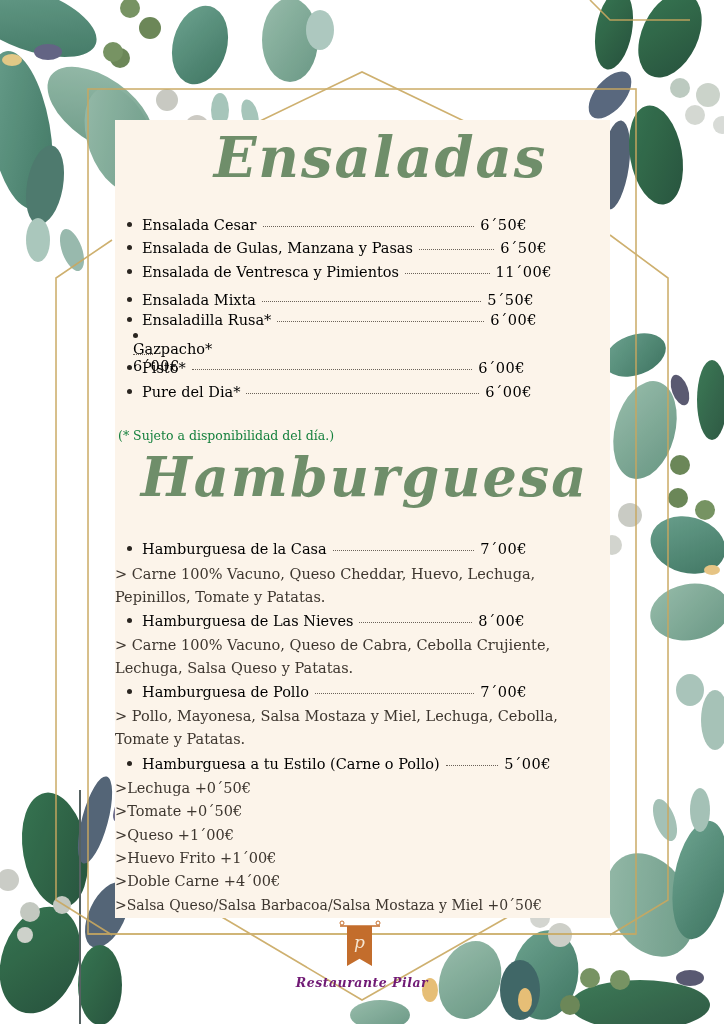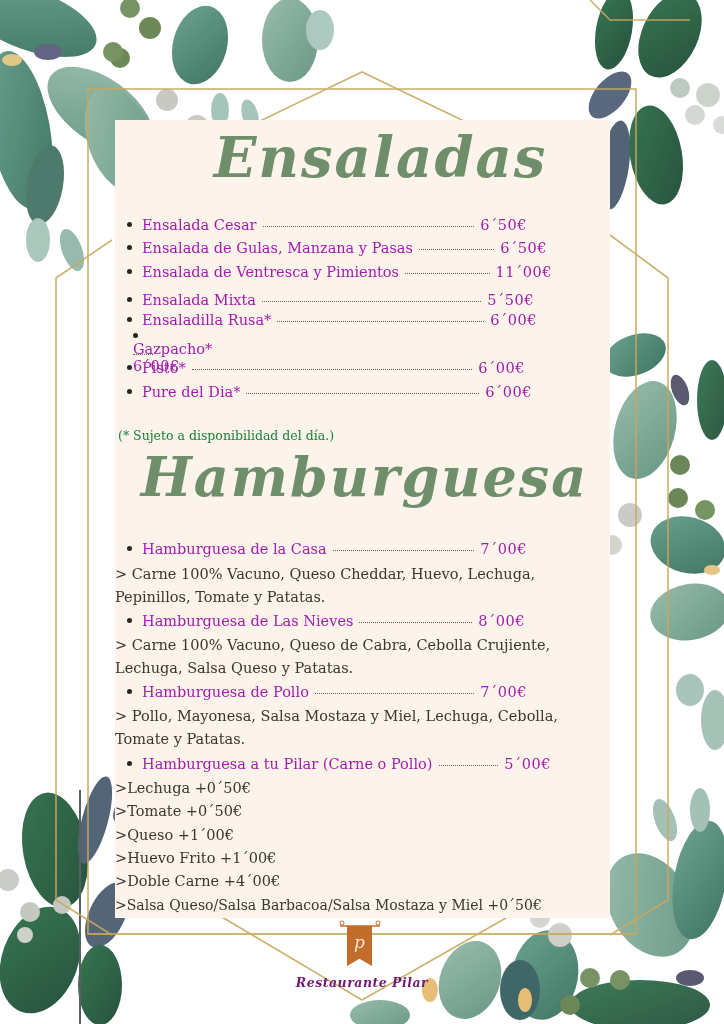--- a/index.html
+++ b/index.html
@@ -15,21 +15,21 @@
   }
   .title {
     position: absolute; left: 0; width: 100%; text-align: center;
     color: #6f8e6a; font-family: "DejaVu Serif", serif; font-style: italic;
     font-weight: bold; letter-spacing: 2px;
   }
   .title-ensaladas { top: 4px; font-size: 56px; left: 18px; }
   .title-hamb { top: 325px; font-size: 54px; left: 2px; }
   .menu-row {
     position: absolute; left: 0; display: flex; align-items: baseline;
-    color: #a21caf; font-size: 14.5px; white-space: nowrap;
+    color: #000000; font-size: 14.5px; white-space: nowrap;
     font-family: "DejaVu Serif", serif;
   }
   .bullet { display: inline-block; width: 5px; height: 5px; border-radius: 50%;
     background: #2a2520; margin-right: 10px; transform: translateY(-3px); flex: 0 0 auto; }
   .leader {
     flex: 1 1 auto; border-bottom: 1px dotted #6b6259; margin: 0 6px;
     transform: translateY(-3px); min-width: 20px;
   }
   .price { flex: 0 0 auto; letter-spacing: 0.5px; }
   .note { position: absolute; left: 3px; top: 308px; font-size: 12.5px; color: #15803d; }
@@ -247,21 +247,21 @@
     <span class="bullet"></span>
     <span>Hamburguesa de Pollo</span>
     <span class="leader"></span>
     <span class="price">7´00€</span>
   </div>
   <div class="desc" style="top:608px;">Tomate y Patatas.</div>
   <div class="desc" style="top:585px;">&gt; Pollo, Mayonesa, Salsa Mostaza y Miel, Lechuga, Cebolla,</div>
 
   <div class="menu-row" style="top:636px; left:12px; width:424px;">
     <span class="bullet"></span>
-    <span>Hamburguesa a tu Pilar (Carne o Pollo)</span>
+    <span>Hamburguesa a tu Estilo (Carne o Pollo)</span>
     <span class="leader"></span>
     <span class="price">5´00€</span>
   </div>
 
   <div class="desc" style="top:657px;">&gt;Lechuga +0´50€</div>
   <div class="desc" style="top:680px;">&gt;Tomate +0´50€</div>
   <div class="desc" style="top:704px;">&gt;Queso +1´00€</div>
   <div class="desc" style="top:727px;">&gt;Huevo Frito +1´00€</div>
   <div class="desc" style="top:750px;">&gt;Doble Carne +4´00€</div>
   <div class="desc" style="top:774px; font-size:14px;">&gt;Salsa Queso/Salsa Barbacoa/Salsa Mostaza y Miel +0´50€</div>

